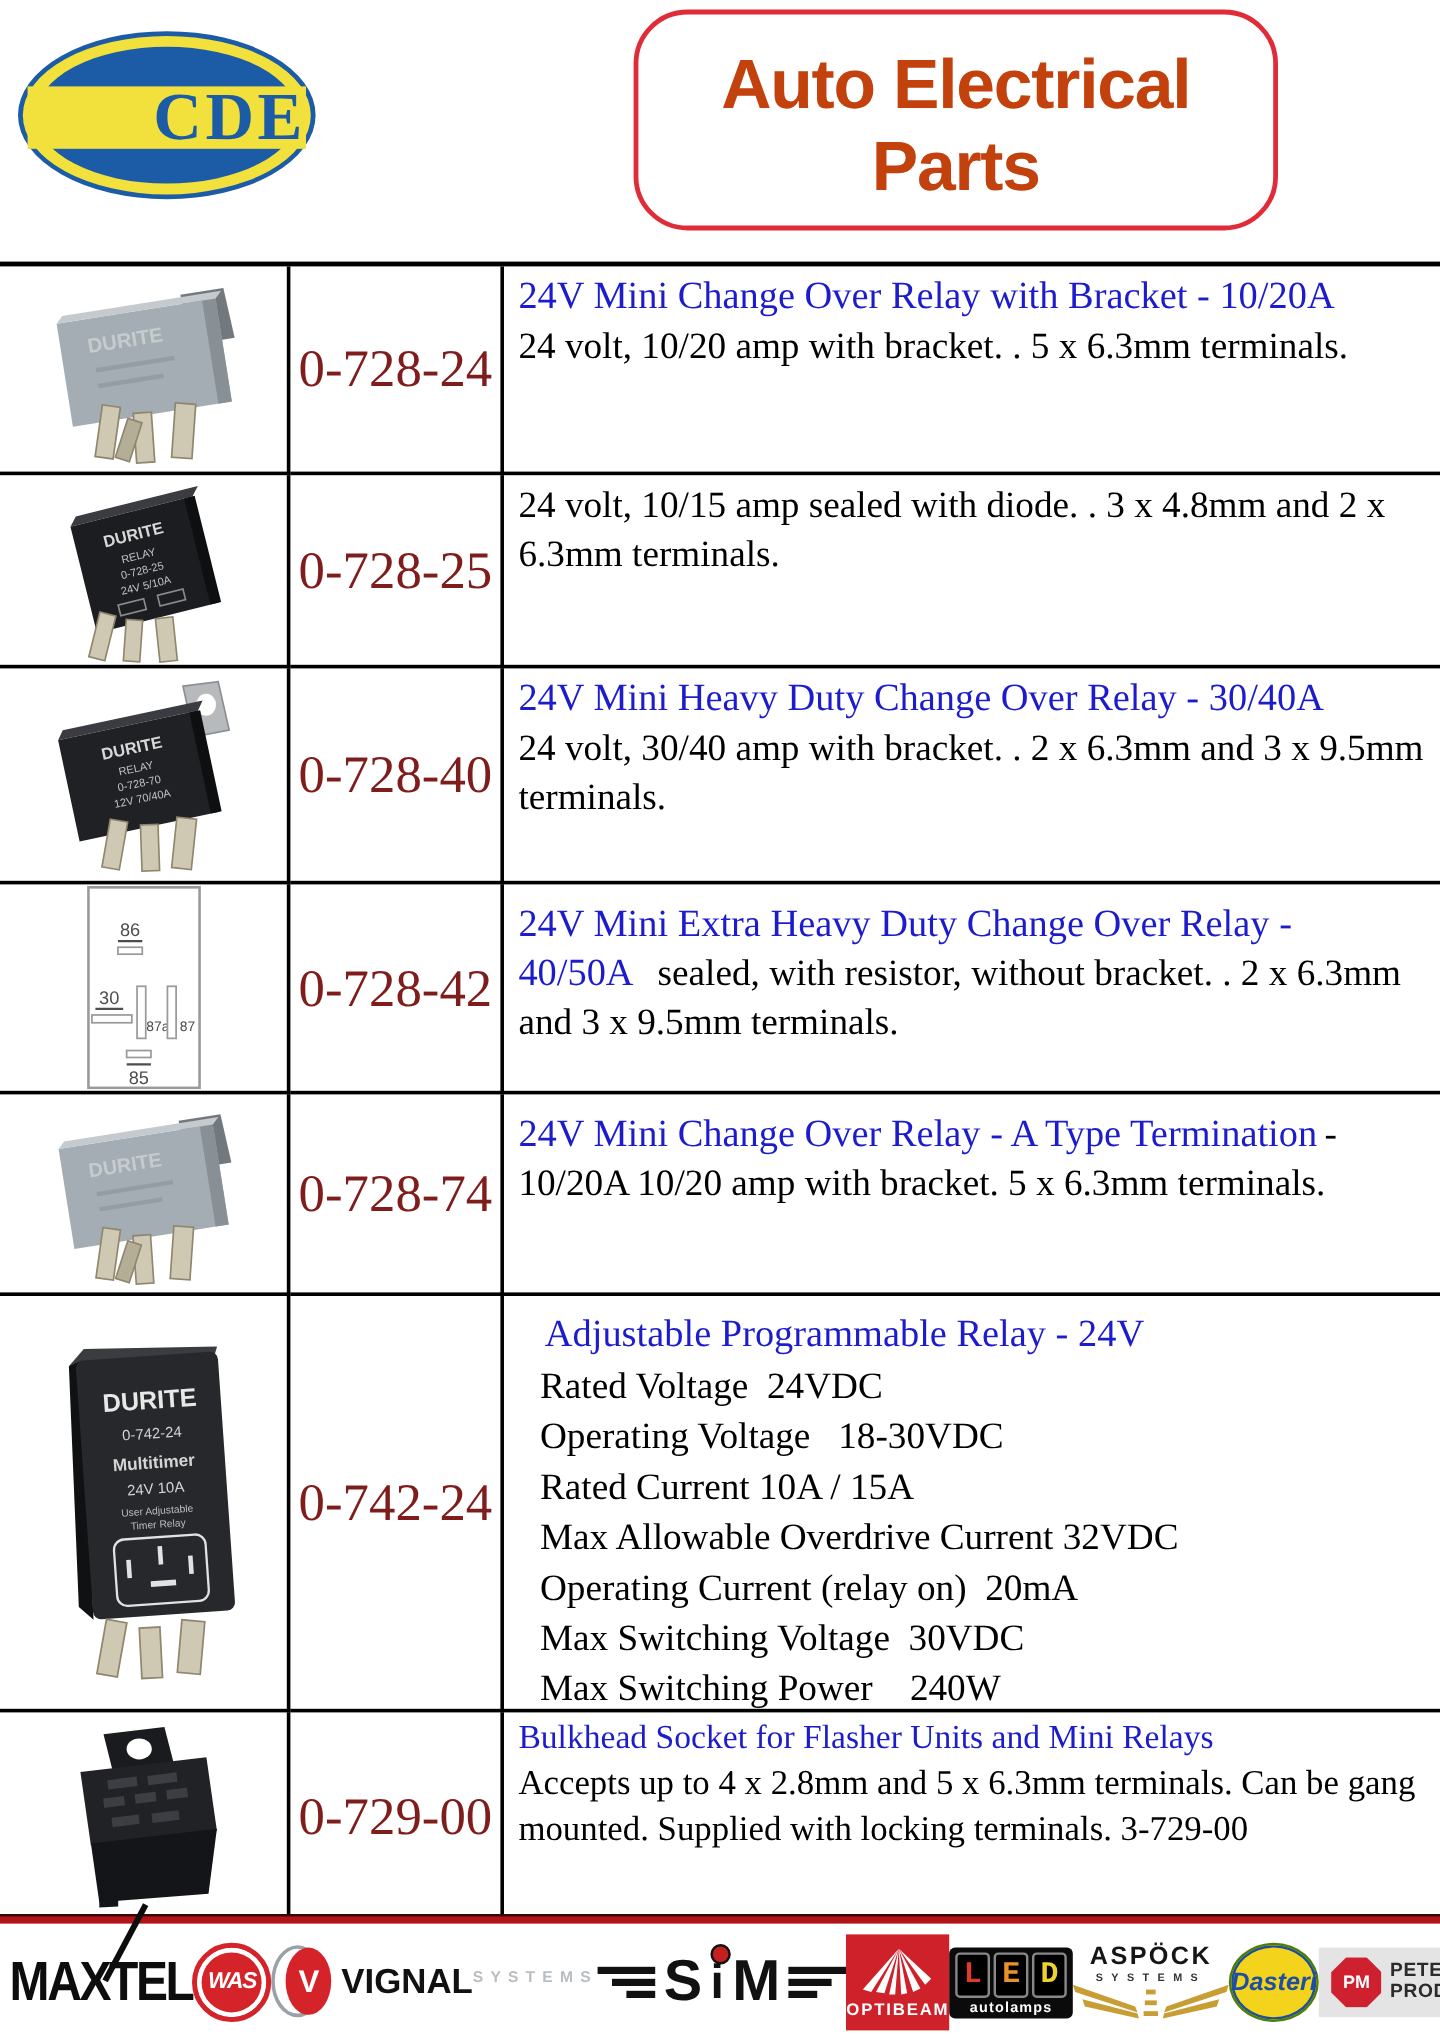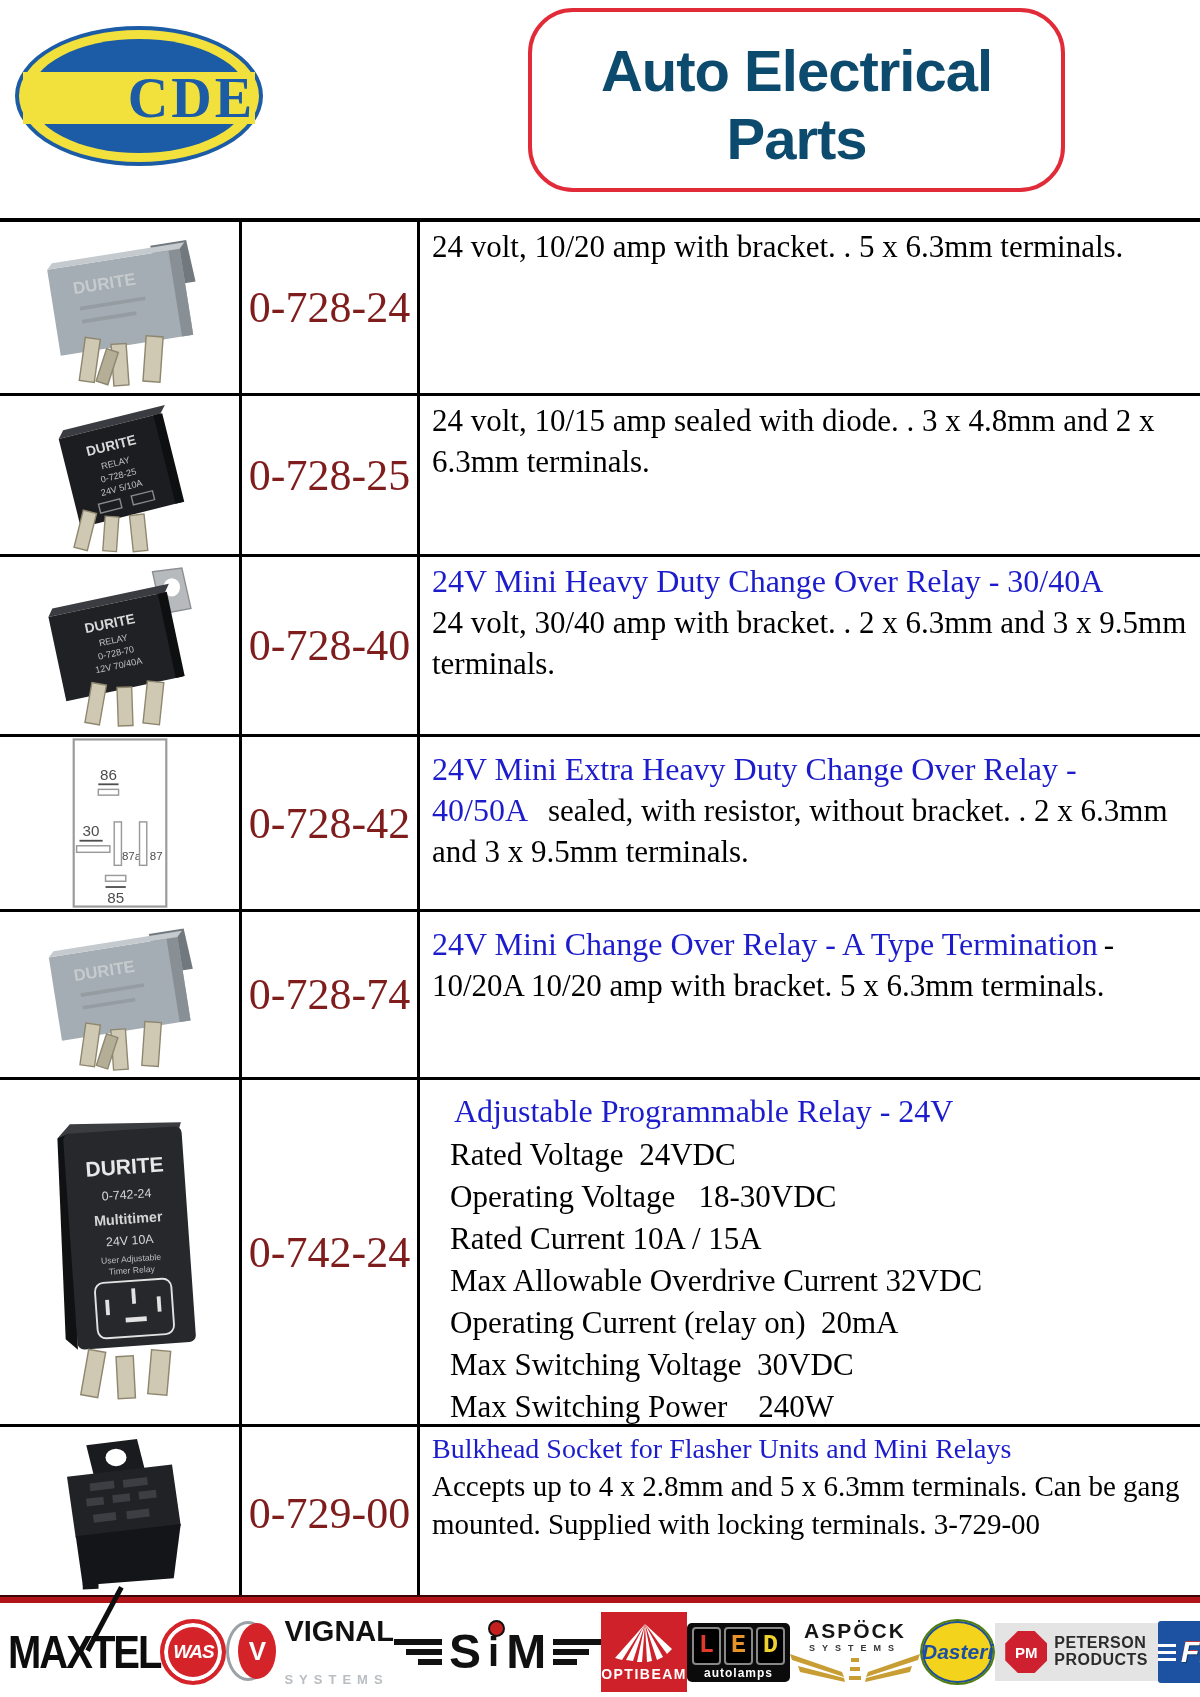--- a/index.html
+++ b/index.html
@@ -17,21 +17,21 @@
     font-size:56px; letter-spacing:3px; line-height:1; }
   .badge-24v { position:absolute; left:307px; top:24px; width:142px; height:146px;
     background:#17376e; border:3px solid #0c0c1a; border-radius:50%;
     display:flex; flex-direction:column; align-items:center; justify-content:center;
     font-family:"Liberation Sans", sans-serif; color:#f5ef5a; }
   .badge-line1 { font-size:45px; font-weight:bold; line-height:1.05; }
   .badge-line2 { font-size:21px; font-weight:bold; letter-spacing:0.5px; }
   .title-box { position:absolute; left:528px; top:8px; width:537px; height:184px;
     border:4px solid #e12b38; border-radius:45px; background:#fff;
     display:flex; flex-direction:column; align-items:center; justify-content:center;
-    font-family:"Liberation Sans", sans-serif; color:#0c4a6e; font-weight:bold; }
+    font-family:"Liberation Sans", sans-serif; color:#c2410c; font-weight:bold; }
   .title-line1 { font-size:58px; line-height:1.35; letter-spacing:-1px; }
   .title-line2 { font-size:58px; line-height:1.0; letter-spacing:-1px; }
 
   
   .ptable { position:absolute; left:0; top:218px; width:1200px;
     display:grid; grid-template-columns:242px 178px 780px;
     grid-template-rows:174px 161px 180px 175px 168px 347px 175px;
     border-top:4px solid #000; }
   .cell { border-bottom:3px solid #000; }
   .c-img { border-right:3px solid #000; display:flex; align-items:center; justify-content:center; overflow:hidden; }
@@ -66,21 +66,21 @@
   .was-circle { width:66px; height:66px; border-radius:50%; background:#d5232a;
     border:4px solid #d5232a; box-shadow:inset 0 0 0 4px #fff;
     display:flex; align-items:center; justify-content:center; }
   .was-text { color:#fff; font-weight:900; font-style:italic; font-size:19px; letter-spacing:-1px; }
 
   .vignal { flex-direction:row; gap:6px; }
   .vignal-mark { position:relative; width:52px; height:62px; }
   .vignal-ring { position:absolute; left:0; top:0; width:44px; height:60px; border:3px solid #9aa2a8; border-radius:50%; }
   .vignal-oval { position:absolute; left:12px; top:2px; width:38px; height:56px; background:#d5232a; border-radius:50%;
     display:flex; align-items:center; justify-content:center; color:#fff; font-weight:900; font-size:26px; }
-  .vignal-texts { display:flex; flex-direction:column; align-items:flex-start;gap:24px; }
+  .vignal-texts { display:flex; flex-direction:row; align-items:flex-start; }
   .vignal-name { font-size:29px; font-weight:900; color:#111; letter-spacing:0px; line-height:1; }
   .vignal-sub { font-size:13px; color:#b9bec2; letter-spacing:6px; font-weight:bold; margin-top:2px; }
 
   .sim { flex-direction:row; gap:7px; align-items:center; }
   .wing { display:flex; flex-direction:column; gap:4px; }
   .wing-l { align-items:flex-end; } .wing-r { align-items:flex-start; }
   .wing span { display:block; height:6px; background:#111; }
   .wing .w1 { width:48px; } .wing .w2 { width:36px; } .wing .w3 { width:24px; }
   .sim-letter { font-size:48px; font-weight:900; color:#111; line-height:0.9; }
   .sim-i { position:relative; font-size:40px; font-weight:900; color:#111; }
@@ -159,20 +159,21 @@
           <rect x="82" y="124" width="16" height="44" transform="rotate(-4 90 146)"></rect>
           <rect x="116" y="116" width="18" height="48" transform="rotate(4 125 140)"></rect>
           <rect x="70" y="130" width="13" height="36" transform="rotate(18 76 148)" fill="#b5ae97"></rect>
         </g>
       </svg>
     </div>
     <div class="cell c-num">
       <span class="part-no">0-728-24</span>
     </div>
     <div class="cell c-desc">
+      <div class="hd">24V Mini Change Over Relay with Bracket - 10/20A</div>
       <div class="bd">24 volt, 10/20 amp with bracket. . 5 x 6.3mm terminals.</div>
     </div>
 
     <div class="cell c-img">
       <svg width="155" height="155" viewBox="0 0 170 170">
         <g transform="rotate(-14 85 85)">
           <polygon points="30,30 145,30 152,22 37,22" fill="#3a3c41"></polygon>
           <rect x="30" y="30" width="115" height="100" fill="#1c1d20"></rect>
           <rect x="137" y="30" width="10" height="100" fill="#0e0f11"></rect>
           <text x="84" y="56" font-size="15" font-weight="bold" fill="#d8d8d8" text-anchor="middle" font-family="Liberation Sans, sans-serif">DURITE</text>

